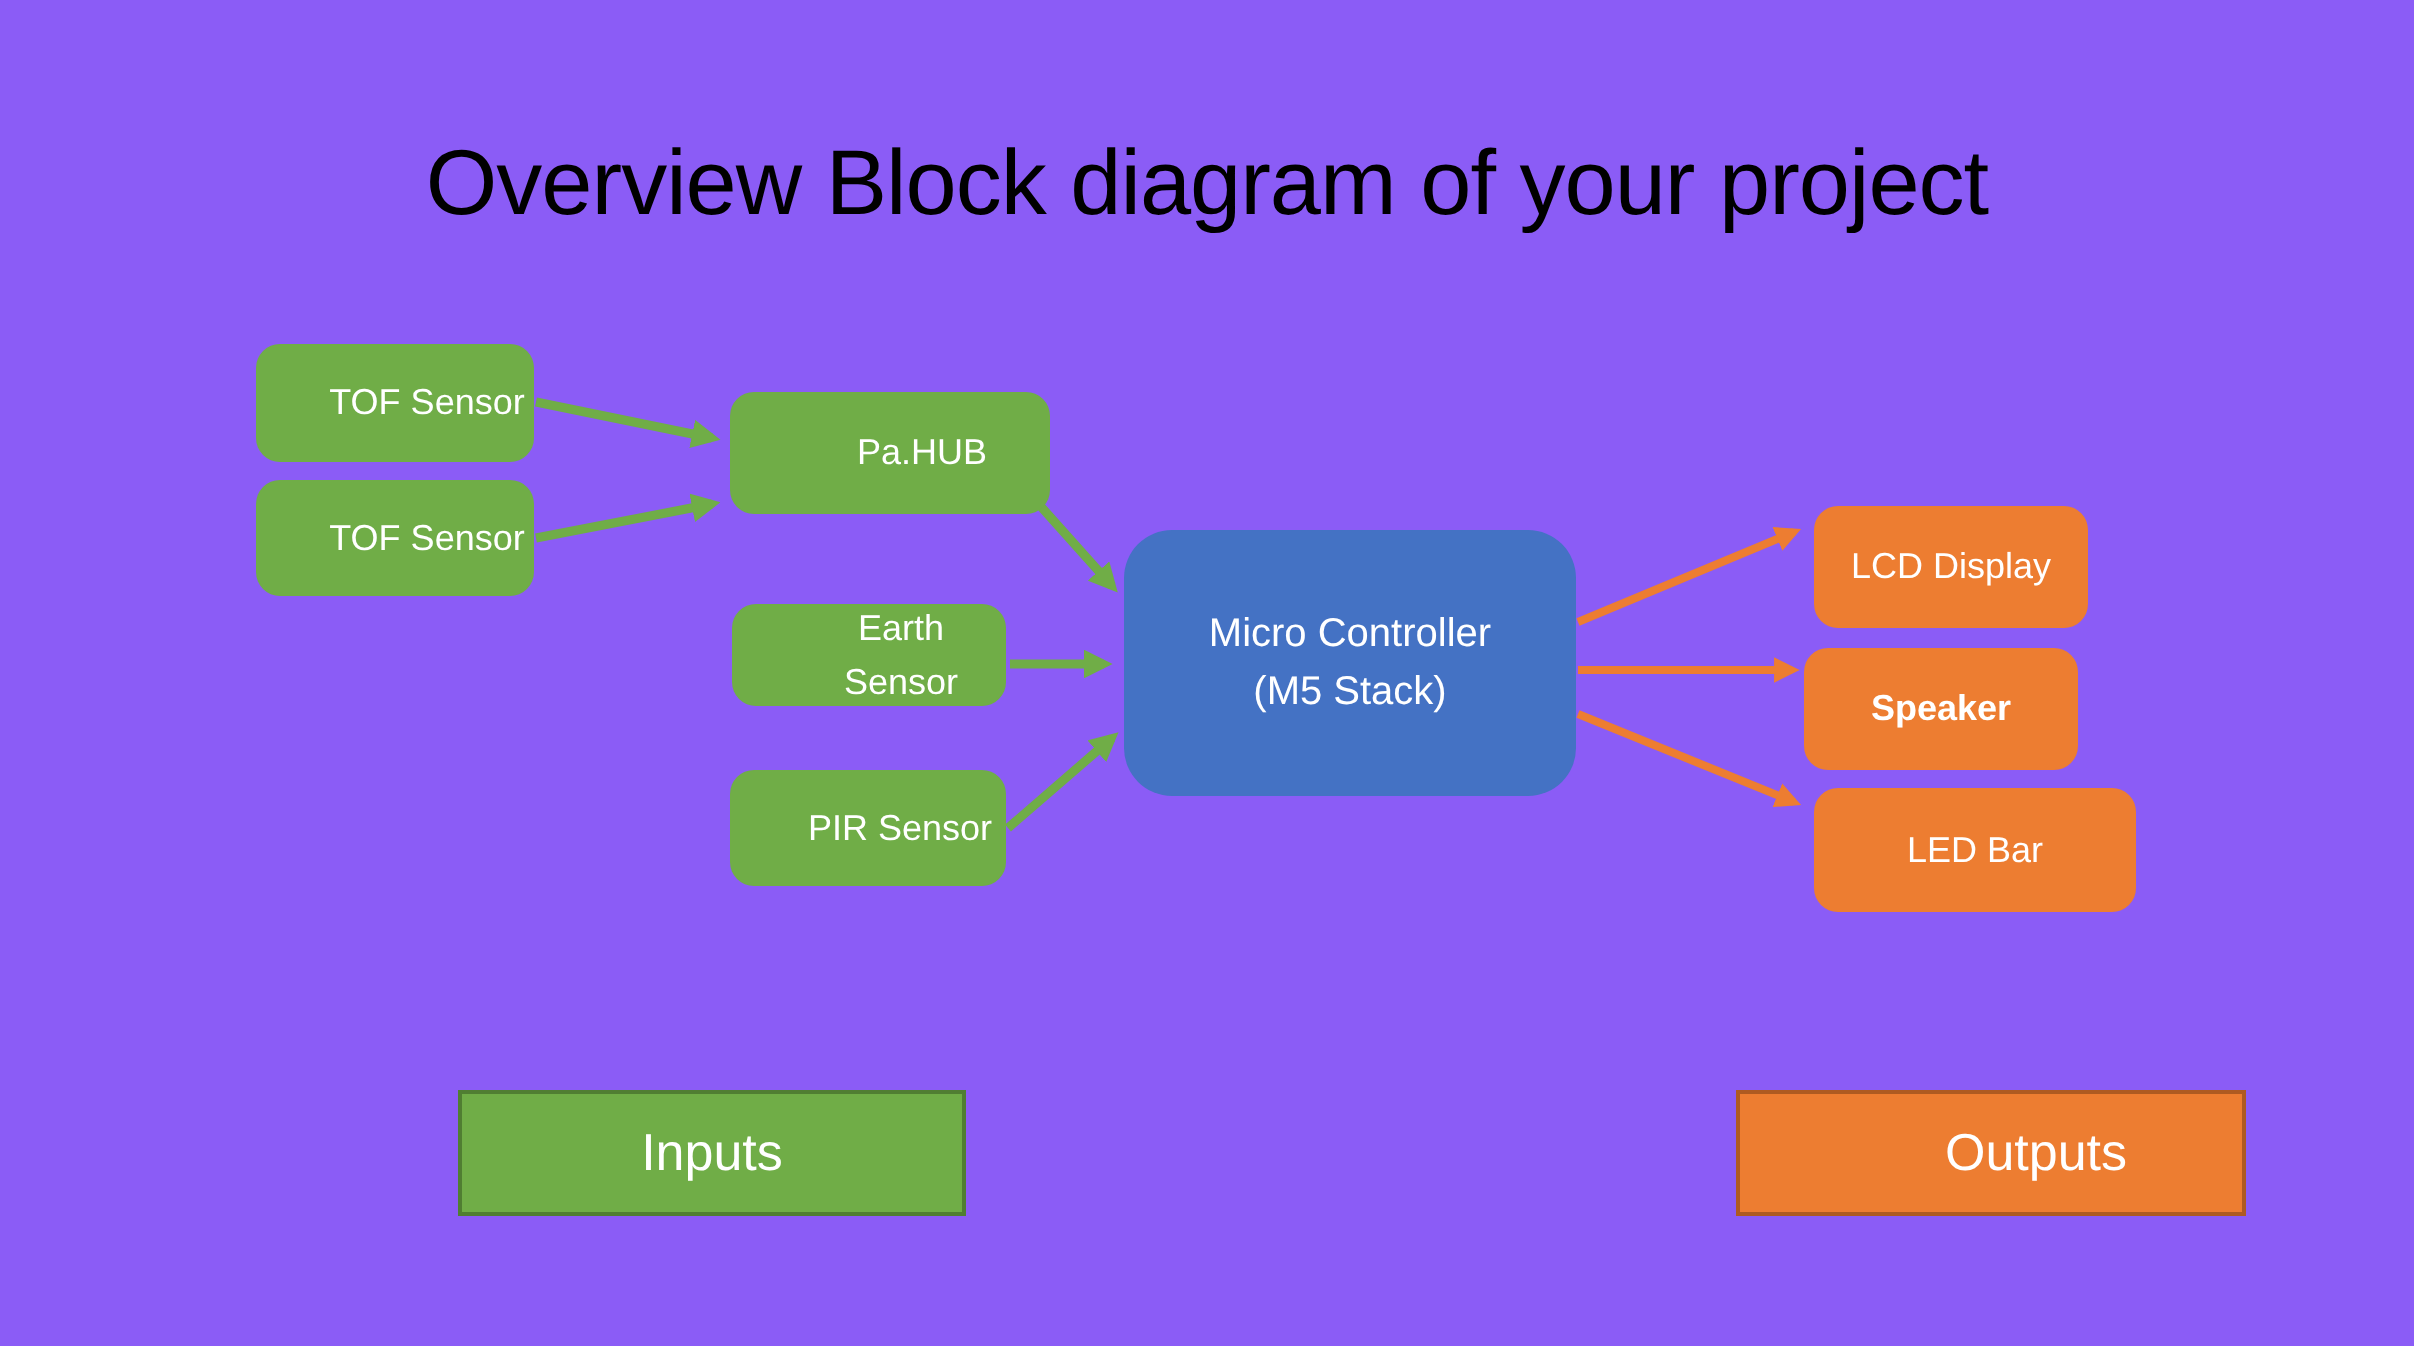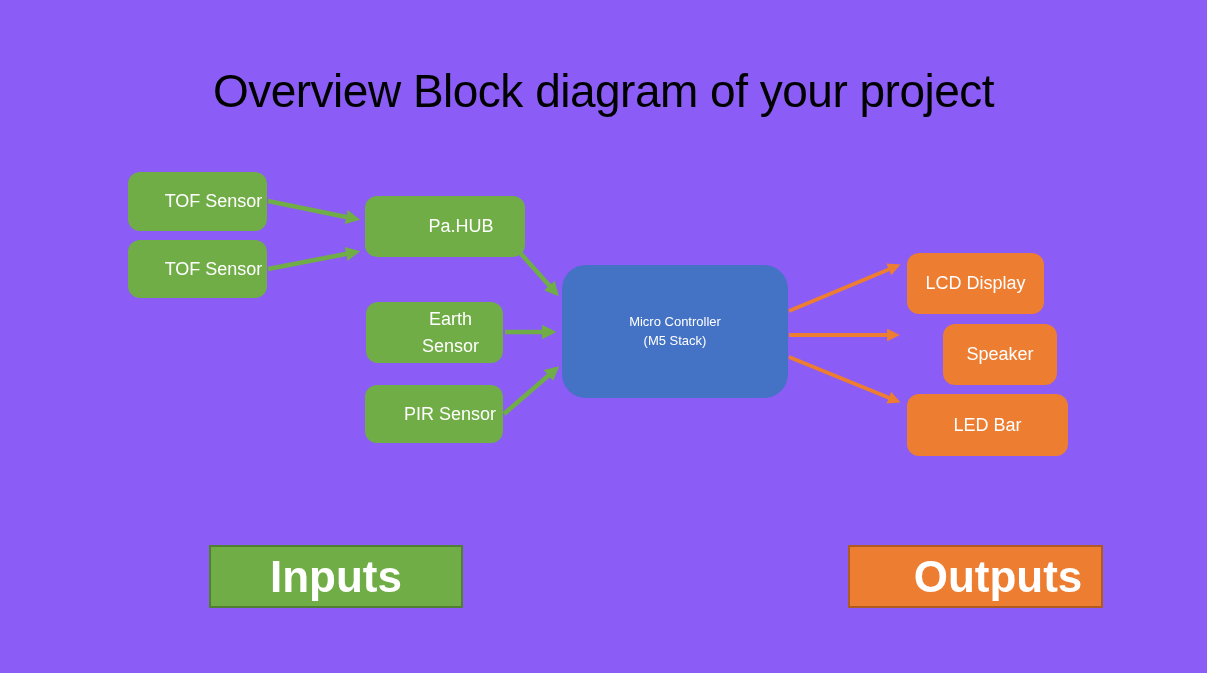--- a/index.html
+++ b/index.html
@@ -45,40 +45,41 @@
     justify-content: center;
     text-align: center;
     color: var(--text_on_fill, #ffffff);
     font-size: 18px;
     line-height: 1.5;
     white-space: pre-line;
     border-radius: 12px;
   }
   .node.green  { background: var(--green,  #70AD47); padding-left: 32px; }
   .node.orange { background: var(--orange, #ED7D31); margin-top: 20px; }
-  .node.blue   { background: var(--blue,   #4472C4); border-radius: 24px; font-size: 13px; line-height: 1.45; }
+  .node.blue   { background: var(--blue,   #4472C4); border-radius: 24px; font-size: 20px; line-height: 1.45; }
 
   .n-tof1    { left: 128px; top: 172px; width: 139px; height: 59px; }
   .n-tof2    { left: 128px; top: 240px; width: 139px; height: 58px; }
   .n-pahub   { left: 365px; top: 196px; width: 160px; height: 61px; }
-  .n-earth   { left: 366px; top: 302px; width: 137px; height: 61px; }
+  .n-earth   { left: 366px; top: 302px; width: 137px; height: 51px; }
   .n-pir     { left: 365px; top: 385px; width: 138px; height: 58px; }
   .n-mcu     { left: 562px; top: 265px; width: 226px; height: 133px; }
   .n-lcd     { left: 907px; top: 233px; width: 137px; height: 61px; }
-  .n-speaker { left: 943px; top: 304px; width: 114px; height: 61px; }
+  .n-speaker { left: 902px; top: 304px; width: 137px; height: 61px; font-weight: bold; }
   .n-ledbar  { left: 907px; top: 374px; width: 161px; height: 62px; }
 
   .legend {
     position: absolute;
     display: flex;
     align-items: center;
     justify-content: center;
     color: var(--text_on_fill, #ffffff);
-    font-size: 44px;
-    font-weight: 700;
+    font-size: 26px;
+    font-weight: 400;
+    margin-left: 20px;
   }
   .legend-inputs {
     left: 209px; top: 545px; width: 254px; height: 63px;
     background: var(--green, #70AD47);
     border: 2px solid var(--green_border, #507E32);
   }
   .legend-outputs {
     left: 848px; top: 545px; width: 255px; height: 63px;
     background: var(--orange, #ED7D31);
     border: 2px solid var(--orange_border, #AE5A21);

